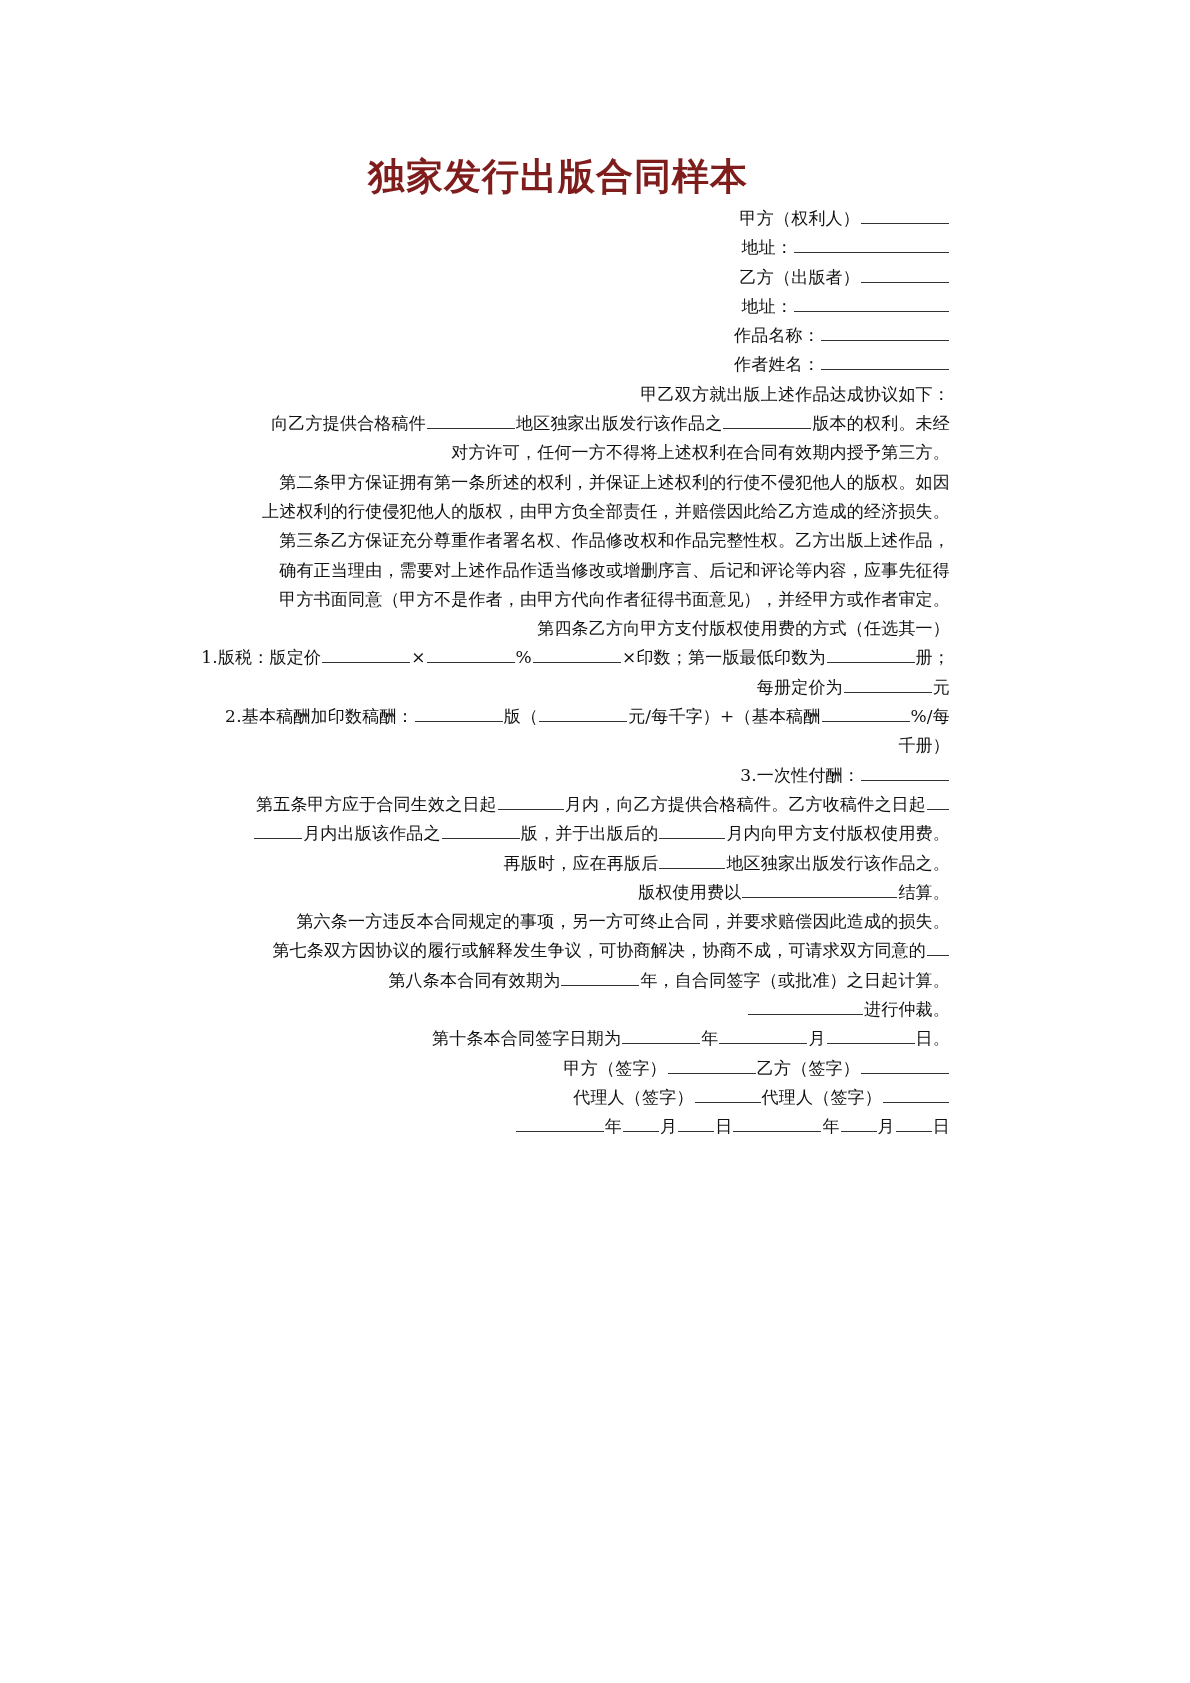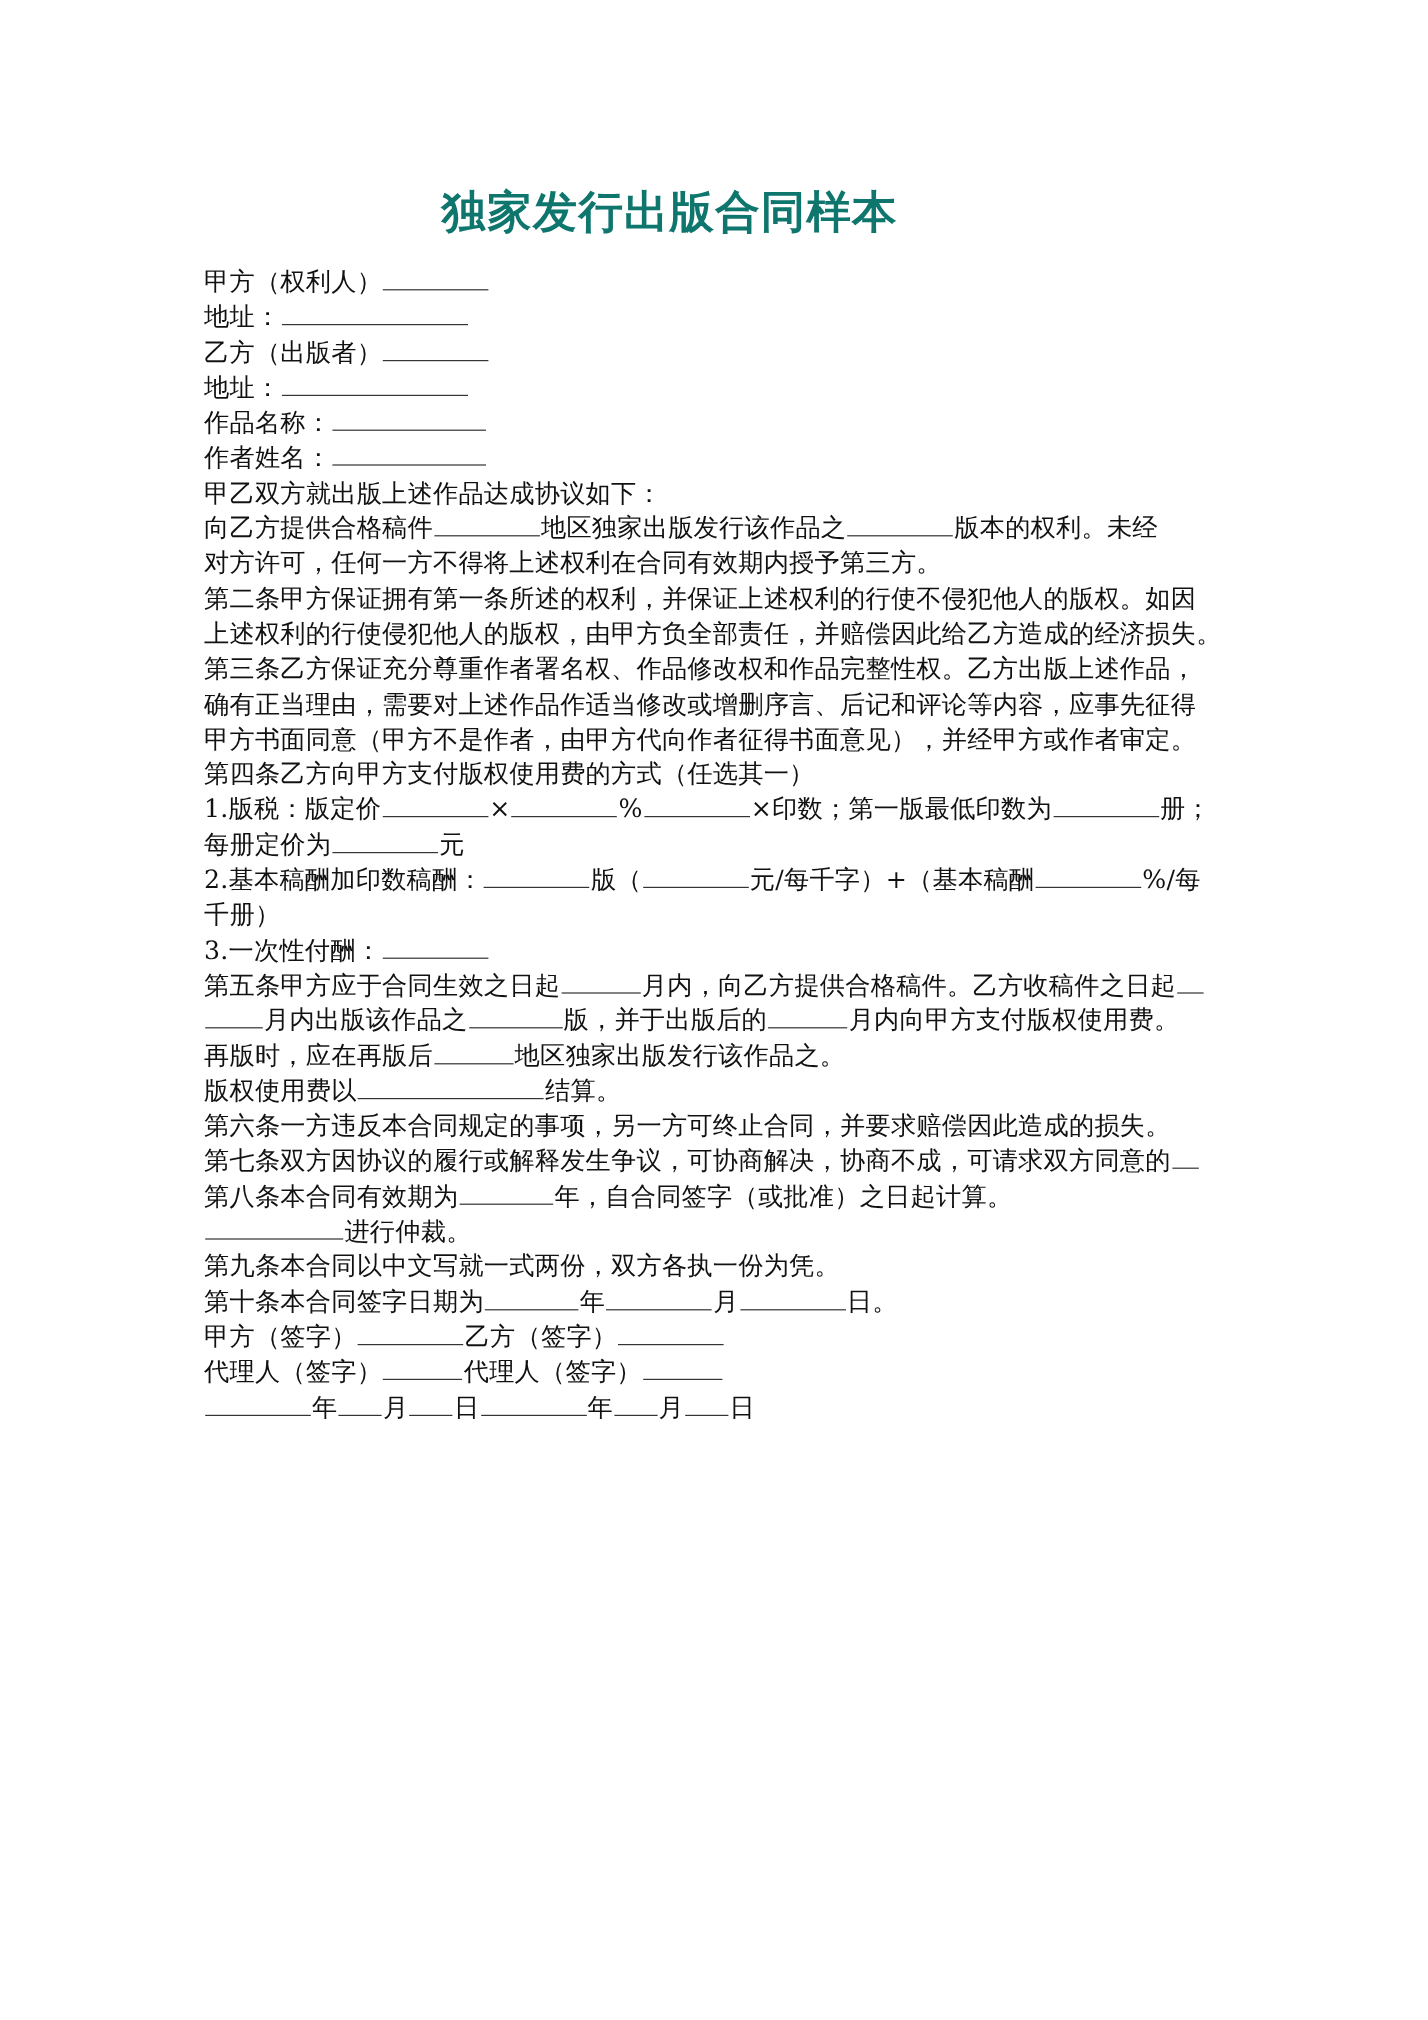--- a/index.html
+++ b/index.html
@@ -4,25 +4,25 @@
 <style>
   html, body { margin: 0; padding: 0; background: #ffffff; }
   body { width: 1190px; height: 1683px; position: relative; overflow: hidden; }
   .page {
     position: absolute; left: 0; top: 0; width: 1190px; height: 1683px; background: #fff;
     font-family: "DejaVu Serif", "Liberation Serif", serif; color: #111;
   }
   .title {
     position: absolute; left: 0; top: 153px; width: 1116px; text-align: center;
     font-family: "DejaVu Sans", "Liberation Sans", sans-serif; font-weight: bold;
-    font-size: 37px; line-height: 48px; letter-spacing: 1px; color: #0f766e;
+    font-size: 37px; line-height: 48px; letter-spacing: 1px; color: #7f1d1d;
   }
   .body {
-    position: absolute; left: 170px; top: 221px; width: 780px;
-    font-size: 21px; line-height: 29.3px; letter-spacing: 0.2px;
+    position: absolute; left: 170px; top: 204px; width: 780px;
+    font-size: 17px; line-height: 29.3px; letter-spacing: 0.2px; text-align: right;
   }
   .line { white-space: nowrap; height: 29.3px; }
   .blank { display: inline-block; border-bottom: 1px solid #333; height: 18px; vertical-align: baseline; margin: 0 1px; }
   .b4 { width: 36px; } .b5 { width: 48px; } .b7 { width: 66px; } .b8 { width: 78px; }
   .b9 { width: 88px; } .b12 { width: 115px; } .b13 { width: 128px; } .b16 { width: 155px; }
   .b2 { width: 22px; }
 </style>
 </head>
 <body>
 
@@ -96,21 +96,20 @@
       <span>第七条双方因协议的履行或解释发生争议，可协商解决，协商不成，可请求双方同意的</span><span class="blank b2"></span>
     </div>
     <div class="line">
       <span>第八条本合同有效期为</span><span class="blank b8"></span><span>年，自合同签字（或批准）之日起计算。</span>
     </div>
 
     <div class="line">
       <span class="blank b12"></span><span>进行仲裁。</span>
     </div>
 
-    <div class="line">第九条本合同以中文写就一式两份，双方各执一份为凭。</div>
 
     <div class="line">
       <span>第十条本合同签字日期为</span><span class="blank b8"></span><span>年</span><span class="blank b9"></span><span>月</span><span class="blank b9"></span><span>日。</span>
     </div>
 
     <div class="line">
       <span>甲方（签字）</span><span class="blank b9"></span><span>乙方（签字）</span><span class="blank b9"></span>
     </div>
     <div class="line">
       <span>代理人（签字）</span><span class="blank b7"></span><span>代理人（签字）</span><span class="blank b7"></span>

